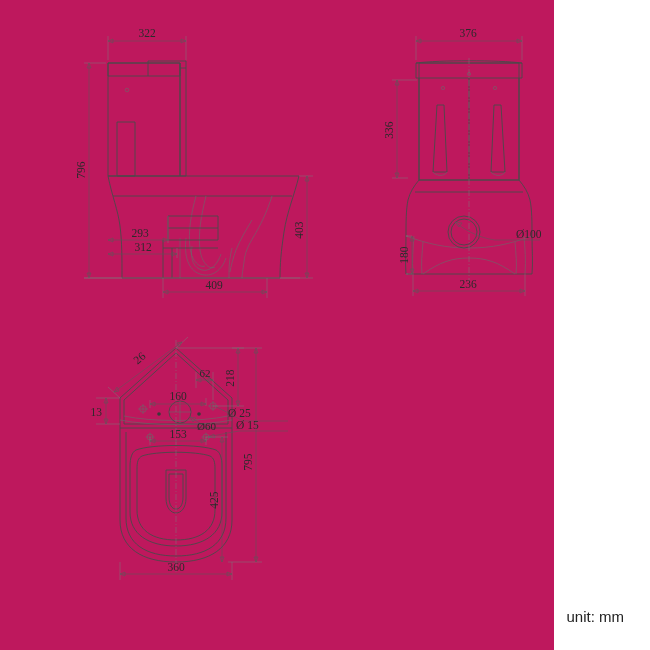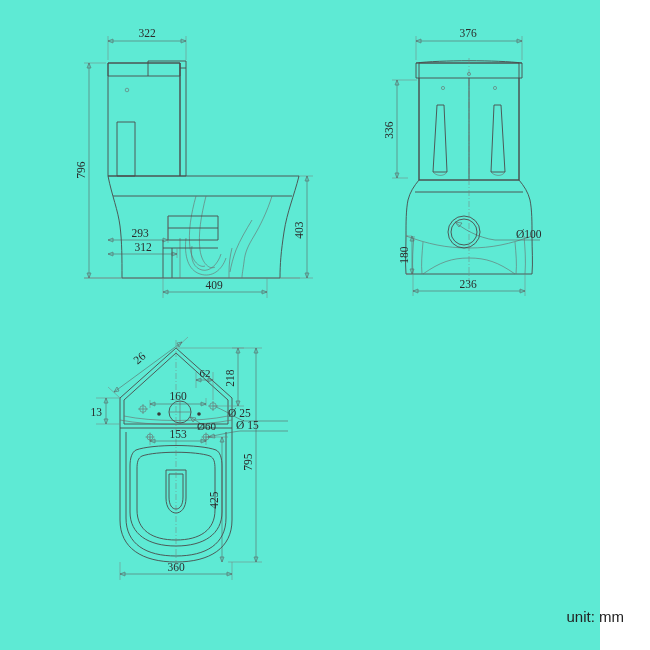--- a/index.html
+++ b/index.html
@@ -1,18 +1,18 @@
 <!DOCTYPE html>
 <html><head>
 <meta charset="utf-8">
 <style>
   html,body{margin:0;padding:0;background:#ffffff;}
   body{width:650px;height:650px;overflow:hidden;
        font-family:"Liberation Sans",sans-serif;}
-  #sheet{position:relative;width:600px;height:650px;background:#5eead4;}
+  #sheet{position:relative;width:554px;height:650px;background:#be185d;}
   svg{display:block;}
   .obj{stroke:#4a4a4a;stroke-width:0.9;fill:none;}
   .thin{stroke:#6a6a6a;stroke-width:0.6;fill:none;}
   .dim{stroke:#5a5a5a;stroke-width:0.55;fill:none;}
   .ext{stroke:#7a7a7a;stroke-width:0.5;fill:none;}
   .ctr{stroke:#7a7a7a;stroke-width:0.5;fill:none;stroke-dasharray:6 2 1 2;}
   .dot{fill:#3a3a3a;}
   text{fill:#2b2b2b;font-family:"Liberation Serif",serif;}
   .dtxt{font-size:11.5px;}
   .dtxt2{font-size:11px;}

